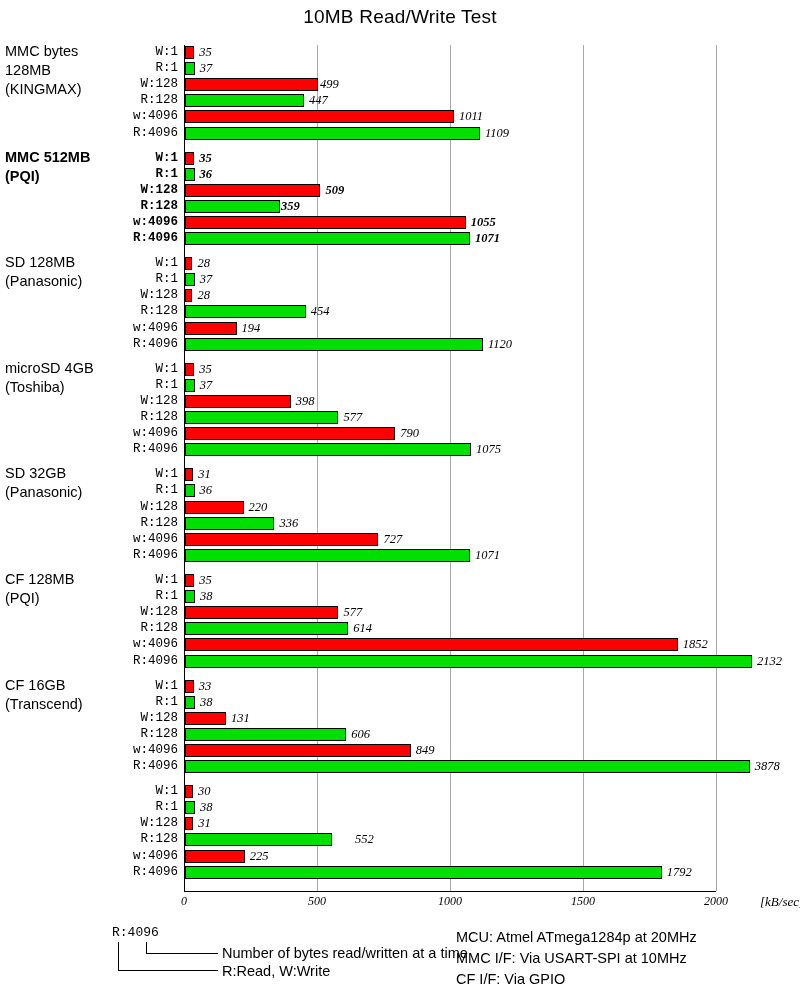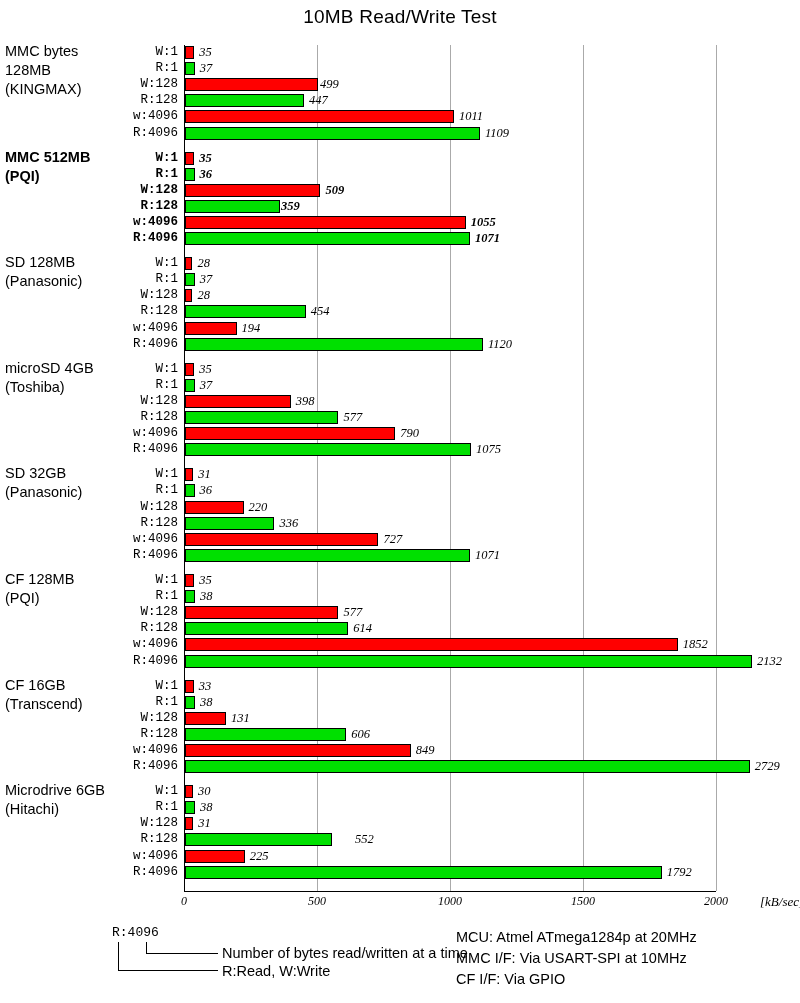--- a/index.html
+++ b/index.html
@@ -461,28 +461,24 @@
           <div class="bar-value" style="left: 351.196px;">606</div>
         </div>
         <div class="row" style="top: 64.4px;">
           <div class="row-label">w:4096</div>
           <div class="bar w" style="width: 225.834px;"></div>
           <div class="bar-value" style="left: 415.834px;">849</div>
         </div>
         <div class="row" style="top: 80.5px;">
           <div class="row-label">R:4096</div>
           <div class="bar r" style="width: 564.718px;"></div>
-          <div class="bar-value" style="left: 754.718px;">2729</div>
+          <div class="bar-value" style="left: 754.718px;">3878</div>
         </div>
       </div>
       <div class="group" style="top: 785.2px; height: 96.6px;">
-        <div class="group-name">
-          <div>Microdrive 6GB</div>
-          <div>(Hitachi)</div>
-        </div>
         <div class="row" style="top: 0px;">
           <div class="row-label">W:1</div>
           <div class="bar w" style="width: 7.98px;"></div>
           <div class="bar-value" style="left: 197.98px;">30</div>
         </div>
         <div class="row" style="top: 16.1px;">
           <div class="row-label">R:1</div>
           <div class="bar r" style="width: 10.108px;"></div>
           <div class="bar-value" style="left: 200.108px;">38</div>
         </div>

